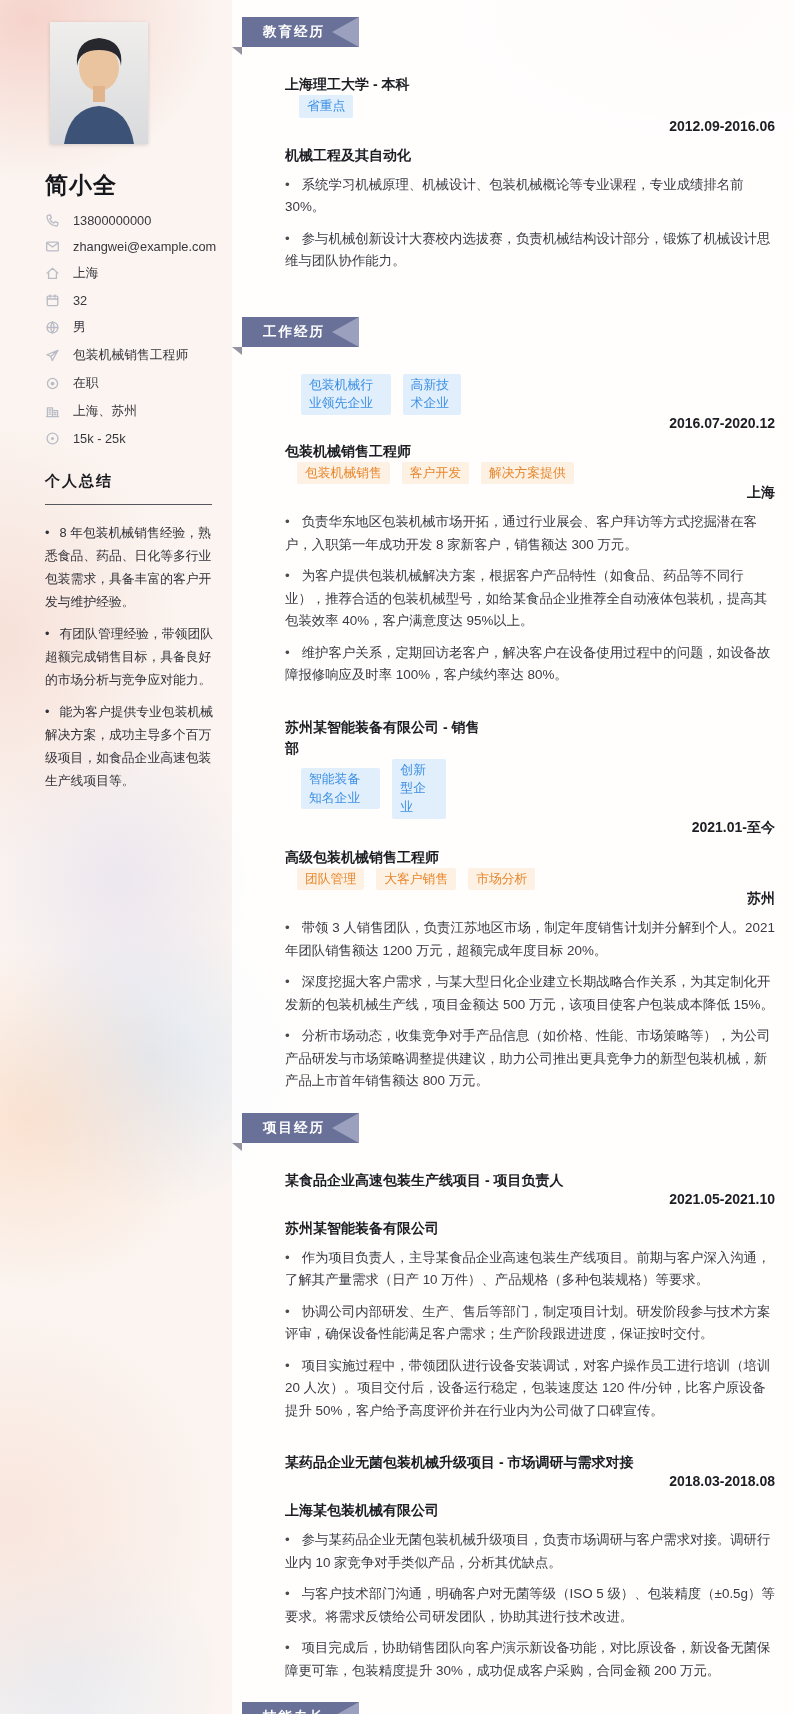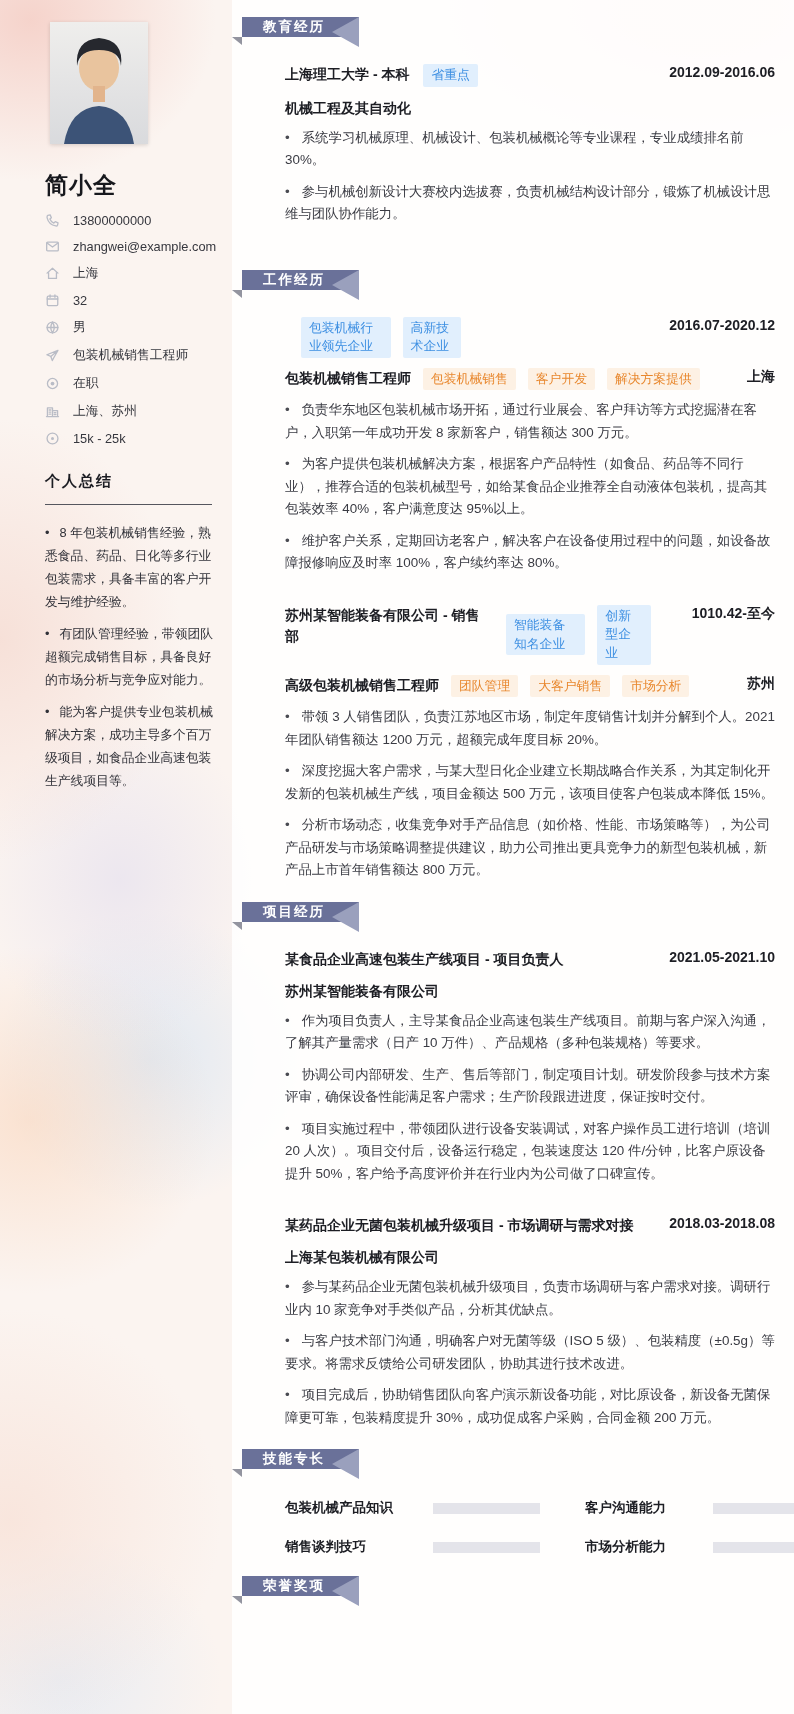--- a/index.html
+++ b/index.html
@@ -23,25 +23,25 @@
   .contacts { margin-top:12px; }
   .contact-row { display:flex; align-items:center; margin-bottom:11px; }
   .contact-row svg { width:15px; height:15px; flex:0 0 15px; margin-right:13px; stroke:#b9bcc6; fill:none; stroke-width:1.4; stroke-linecap:round; stroke-linejoin:round; }
   .contact-val { font-size:12.8px; color:#36373e; }
   .summary-title { margin-top:26px; font-size:15px; font-weight:700; color:#1b1c22; padding-bottom:13px; border-bottom:1px solid #55565e; width:167px; letter-spacing:2px; }
   .summary-list { margin-top:16px; width:170px; }
   .s-bullet { font-size:12.8px; line-height:1.8; color:#303138; margin-bottom:9px; }
   .s-bullet::before { content:'•'; margin-right:10px; }
   
   .main { position:absolute; left:232px; top:0; width:562px; height:100%; background:rgba(255,255,255,.85); padding-top:17px; }
-  .banner { position:relative; margin-left:10px; display:inline-flex; align-items:center; height:20px; background:#6a7199; color:#fff; font-size:13.5px; font-weight:700; letter-spacing:2px; padding:0 34px 0 21px; }
+  .banner { position:relative; margin-left:10px; display:inline-flex; align-items:center; height:30px; background:#6a7199; color:#fff; font-size:13.5px; font-weight:700; letter-spacing:2px; padding:0 34px 0 21px; }
   .banner .tail { position:absolute; right:0; top:0; width:0; height:0; border-top:15px solid transparent; border-bottom:15px solid transparent; border-right:27px solid #9aa0bd; }
   .banner .fold { position:absolute; left:-10px; bottom:-8px; width:0; height:0; border-top:8px solid #93949f; border-left:10px solid transparent; }
   .section-body { padding:0 19px 0 53px; }
-  .row { display:flex; align-items:flex-start; }
+  .row { display:flex; align-items:flex-start;flex-direction:column; }
   .item-title { font-size:14px; font-weight:700; color:#1d1e24; line-height:1.5; }
   .date { margin-left:auto; font-size:14px; font-weight:700; color:#1d1e24; white-space:nowrap; padding-left:10px; }
   .chip { display:inline-block; font-size:12.8px; line-height:1.45; padding:2px 8px; border-radius:2px; }
   .chip.blue { background:#e1effd; color:#3d8fe2; }
   .chip.orange { background:#fdf1e4; color:#e8872d; }
   .chips { display:flex; gap:12px; align-items:center; }
   .bullet { font-size:13.4px; line-height:1.68; color:#3a3b43; margin-top:9px; }
   .bullet::before { content:'•'; margin-right:12px; color:#4a4b52; }
   .major { font-size:14px; font-weight:700; color:#1d1e24; margin-top:13px; }
   .co-name { width:160px; }
@@ -201,21 +201,21 @@
       <div class="bullet">负责华东地区包装机械市场开拓，通过行业展会、客户拜访等方式挖掘潜在客户，入职第一年成功开发 8 家新客户，销售额达 300 万元。</div>
       <div class="bullet">为客户提供包装机械解决方案，根据客户产品特性（如食品、药品等不同行业），推荐合适的包装机械型号，如给某食品企业推荐全自动液体包装机，提高其包装效率 40%，客户满意度达 95%以上。</div>
       <div class="bullet">维护客户关系，定期回访老客户，解决客户在设备使用过程中的问题，如设备故障报修响应及时率 100%，客户续约率达 80%。</div>
 
       <div class="row mt-job">
         <span class="item-title co-name wide">苏州某智能装备有限公司 - 销售部</span>
         <span class="chips" style="margin-left:16px;">
           <span class="chip blue mw6">智能装备知名企业</span>
           <span class="chip blue mw4">创新型企业</span>
         </span>
-        <span class="date">1010.42-至今</span>
+        <span class="date">2021.01-至今</span>
       </div>
       <div class="row" style="margin-top:10px;">
         <span class="item-title">高级包装机械销售工程师</span>
         <span class="chips" style="margin-left:12px;">
           <span class="chip orange">团队管理</span>
           <span class="chip orange">大客户销售</span>
           <span class="chip orange">市场分析</span>
         </span>
         <span class="loc">苏州</span>
       </div>

